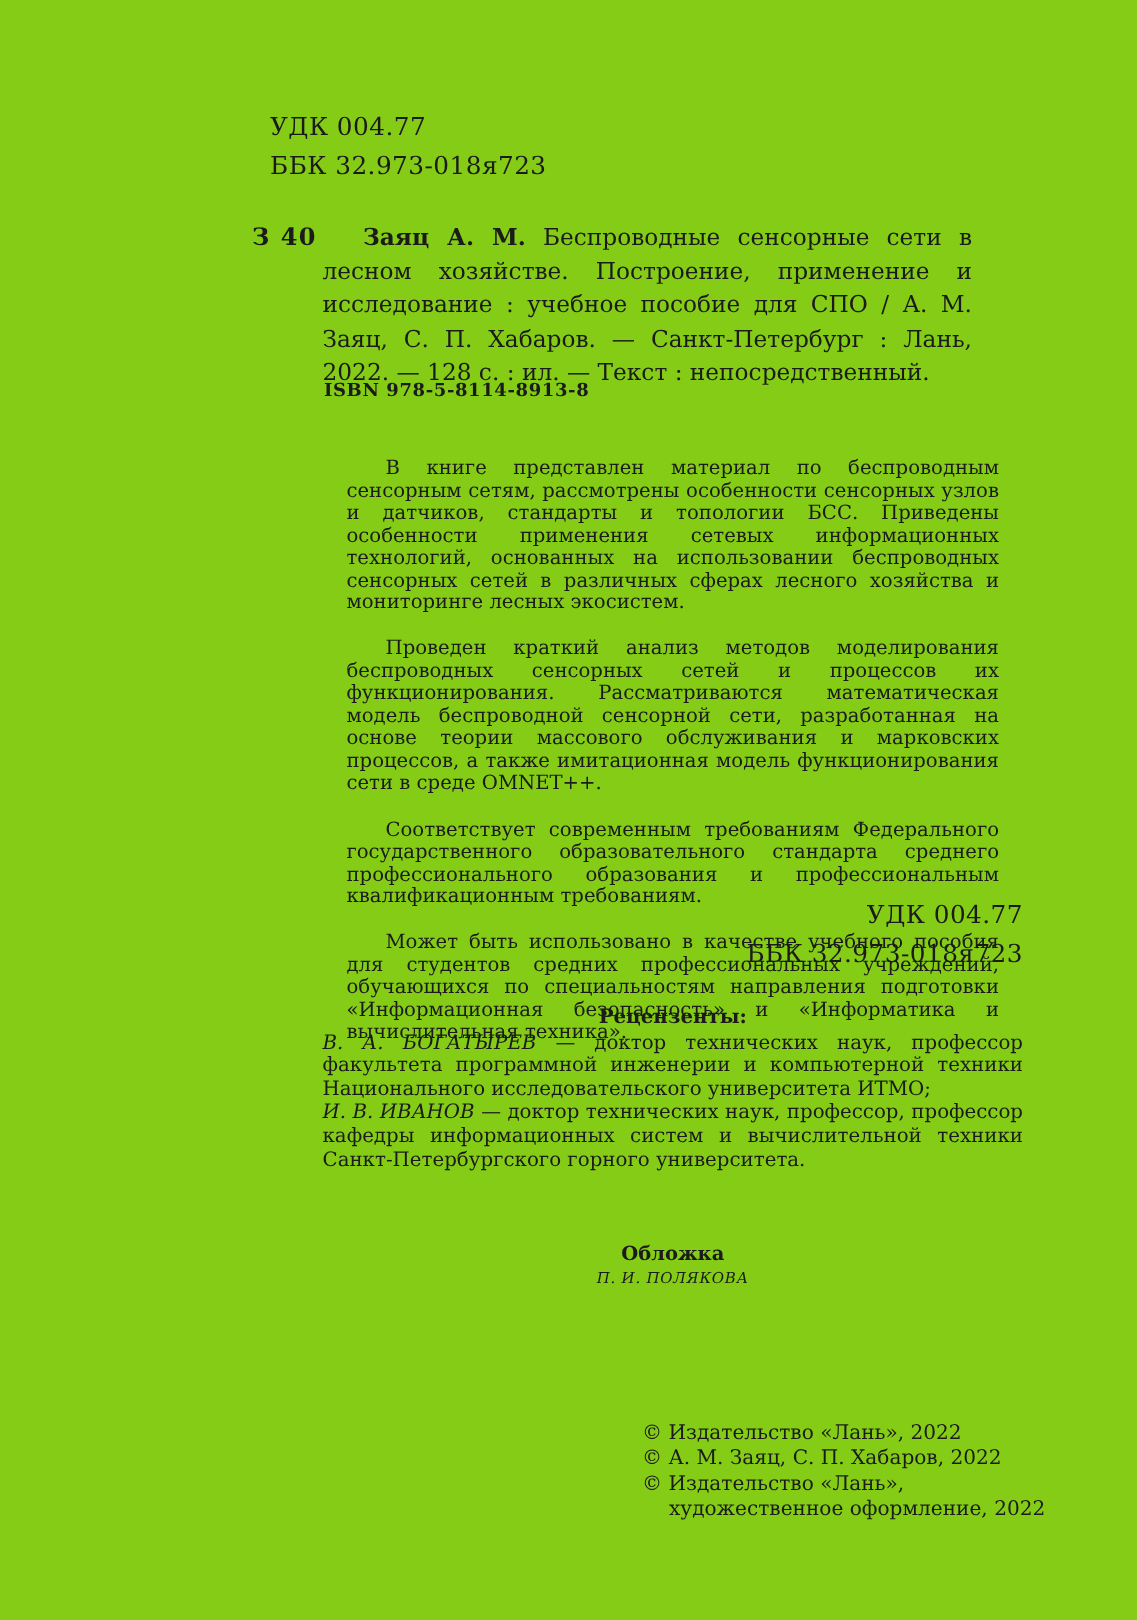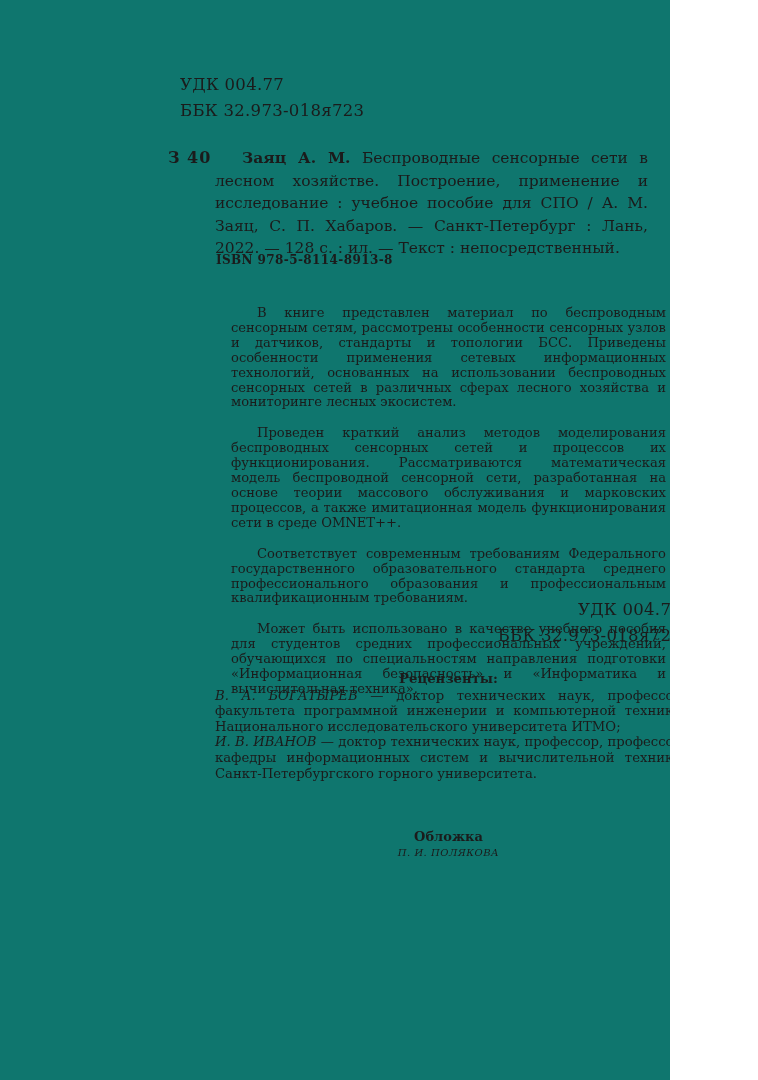--- a/index.html
+++ b/index.html
@@ -2,23 +2,23 @@
 <html lang="ru"><head>
 <meta charset="utf-8">
 <style>
   html, body {
     margin: 0;
     padding: 0;
     background: #ffffff;
   }
   .page {
     position: relative;
-    width: 670px;
+    width: 758px;
     height: 1080px;
-    background: #0f766e;
+    background: #84cc16;
     font-family: "DejaVu Serif", "Liberation Serif", serif;
     color: #1b1b1b;
     overflow: hidden;
   }
 
   
   .head-codes {
     position: absolute;
     left: 180px;
     top: 72px;
@@ -172,14 +172,20 @@
     <p class="heading">Рецензенты:</p>
     <p class="item"><span class="rev-name">В. А. БОГАТЫРЕВ</span> <span>— доктор технических наук, профессор факультета программной инженерии и компьютерной техники Национального исследовательского университета ИТМО;</span></p>
     <p class="item"><span class="rev-name">И. В. ИВАНОВ</span> <span>— доктор технических наук, профессор, профессор кафедры информационных систем и вычислительной техники Санкт-Петербургского горного университета.</span></p>
   </div>
 
   <div class="cover">
     <p class="heading">Обложка</p>
     <p class="name">П. И. ПОЛЯКОВА</p>
   </div>
 
+  <div class="copyright">
+    <div>© Издательство «Лань», 2022</div>
+    <div>© А. М. Заяц, С. П. Хабаров, 2022</div>
+    <div>© Издательство «Лань»,</div>
+    <div class="cont">художественное оформление, 2022</div>
+  </div>
 
 </div>
 
 </body></html>

